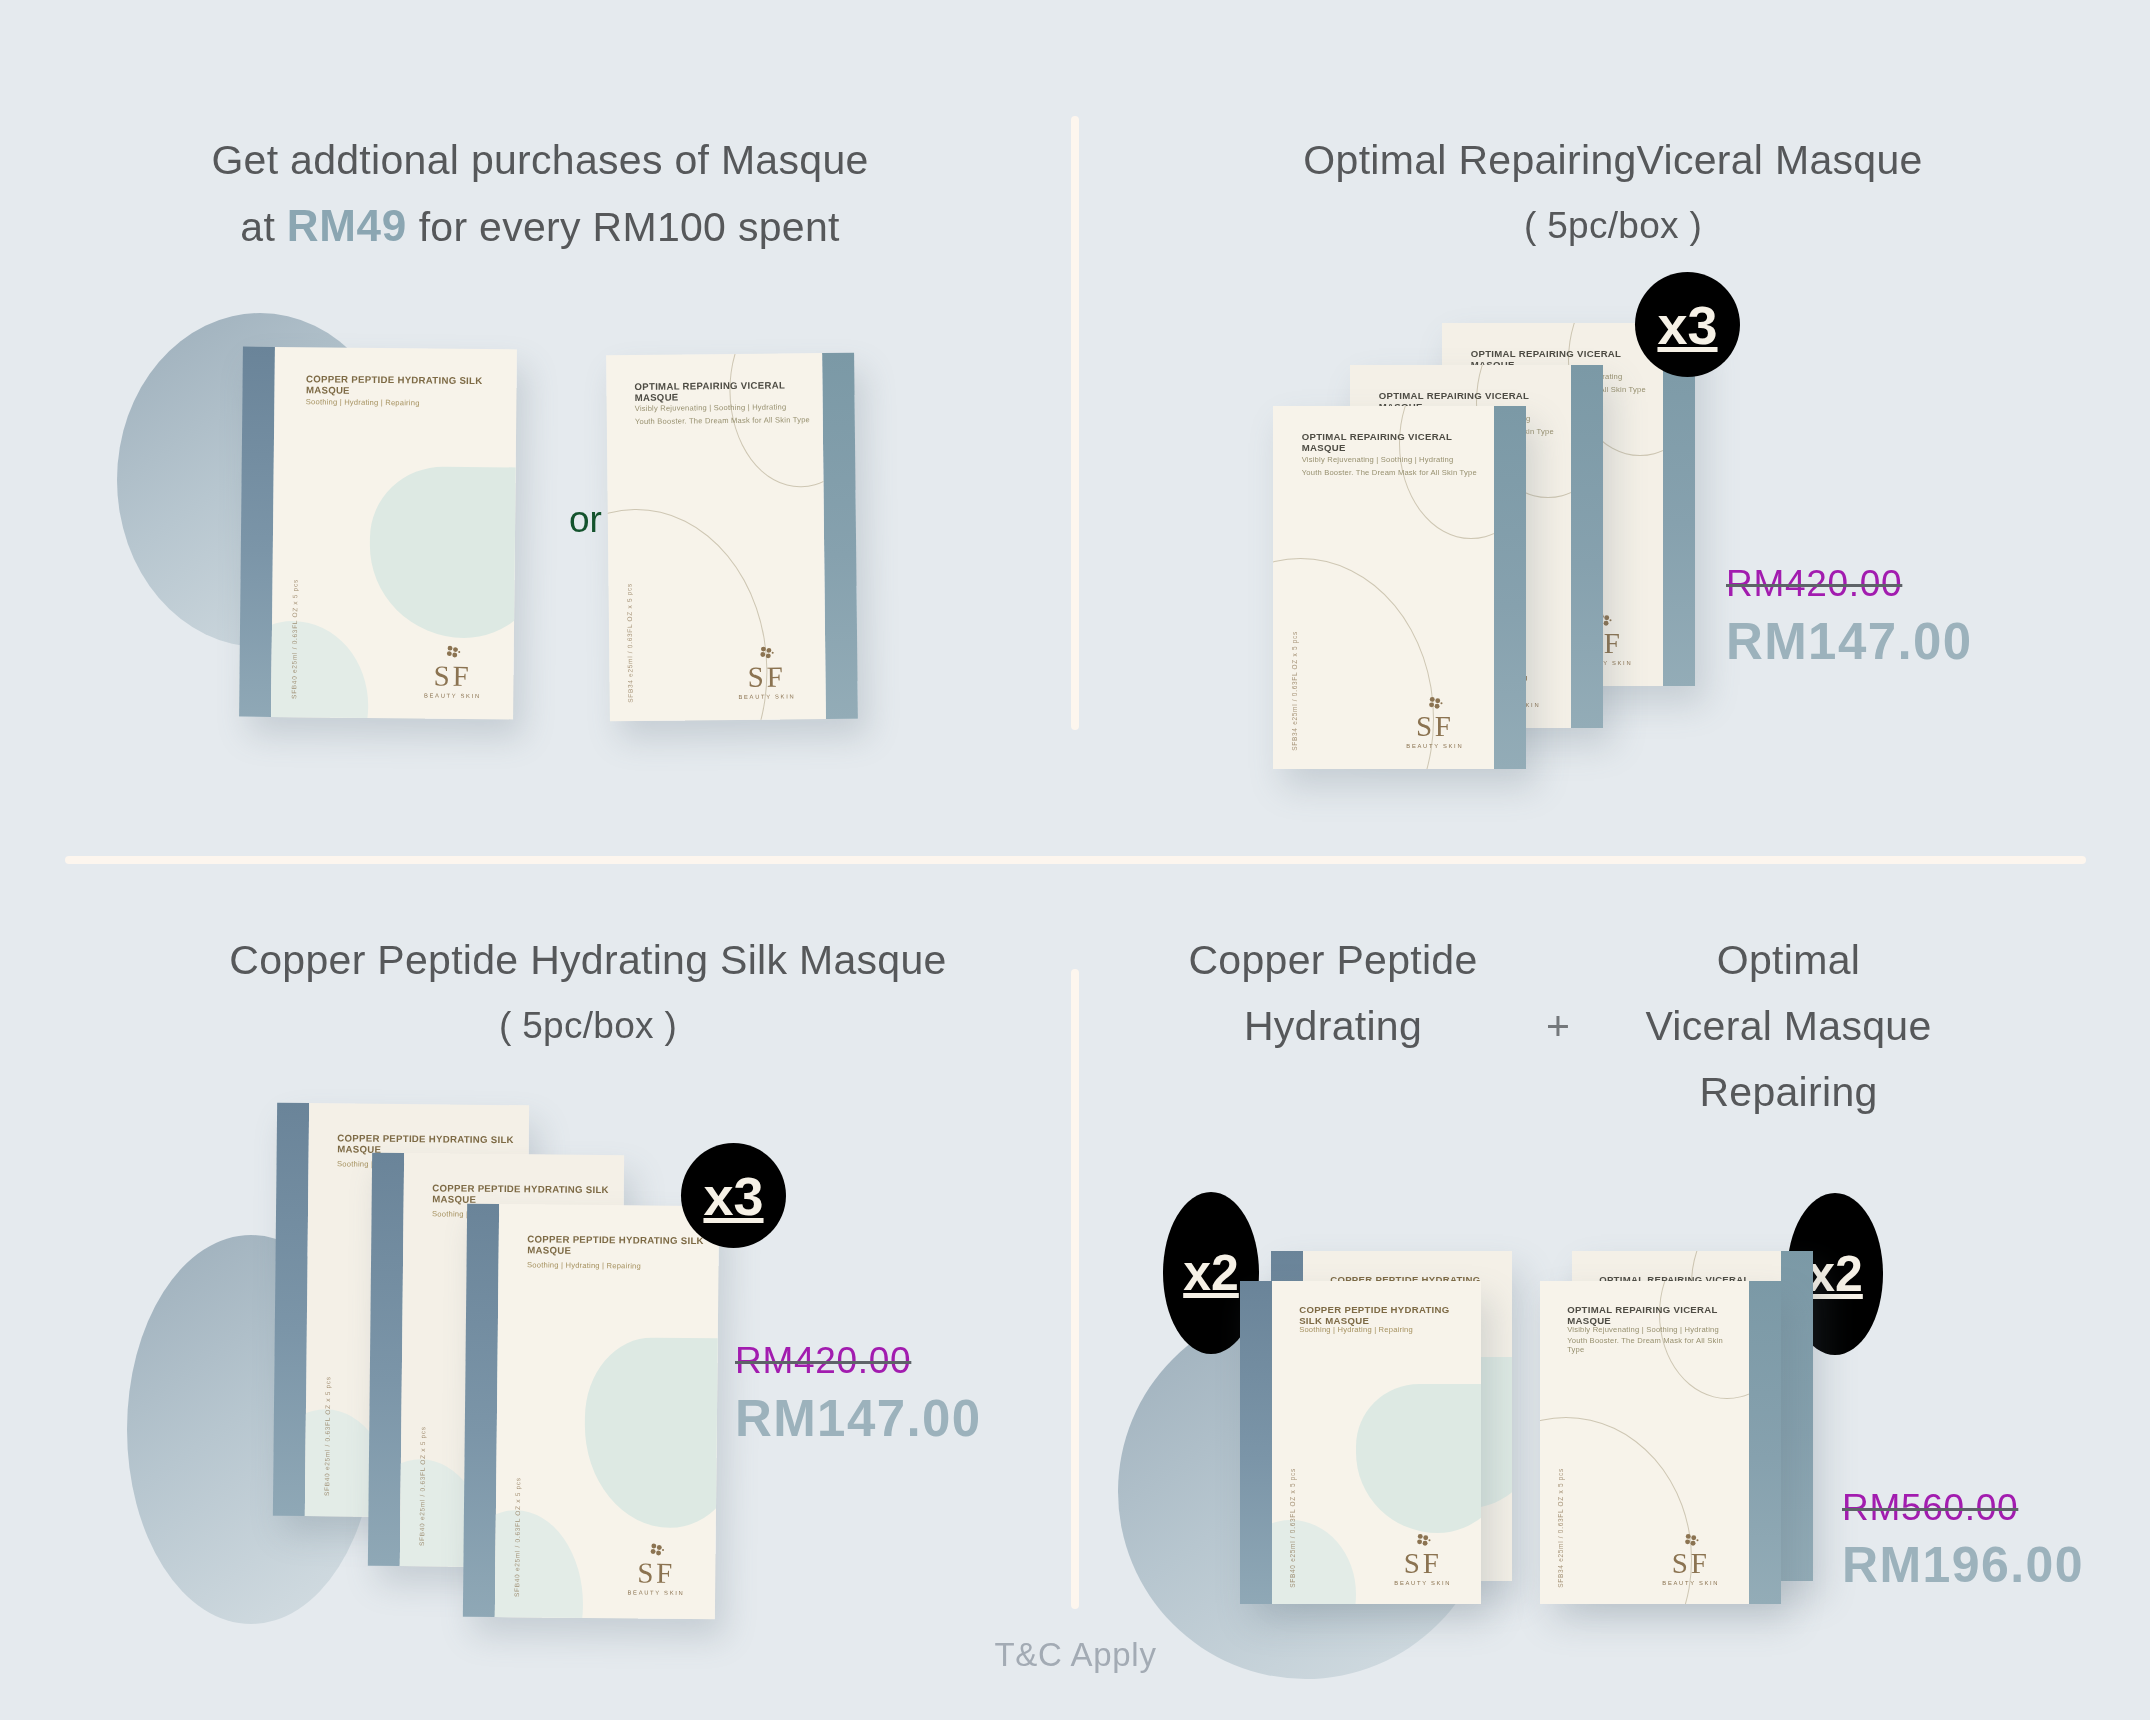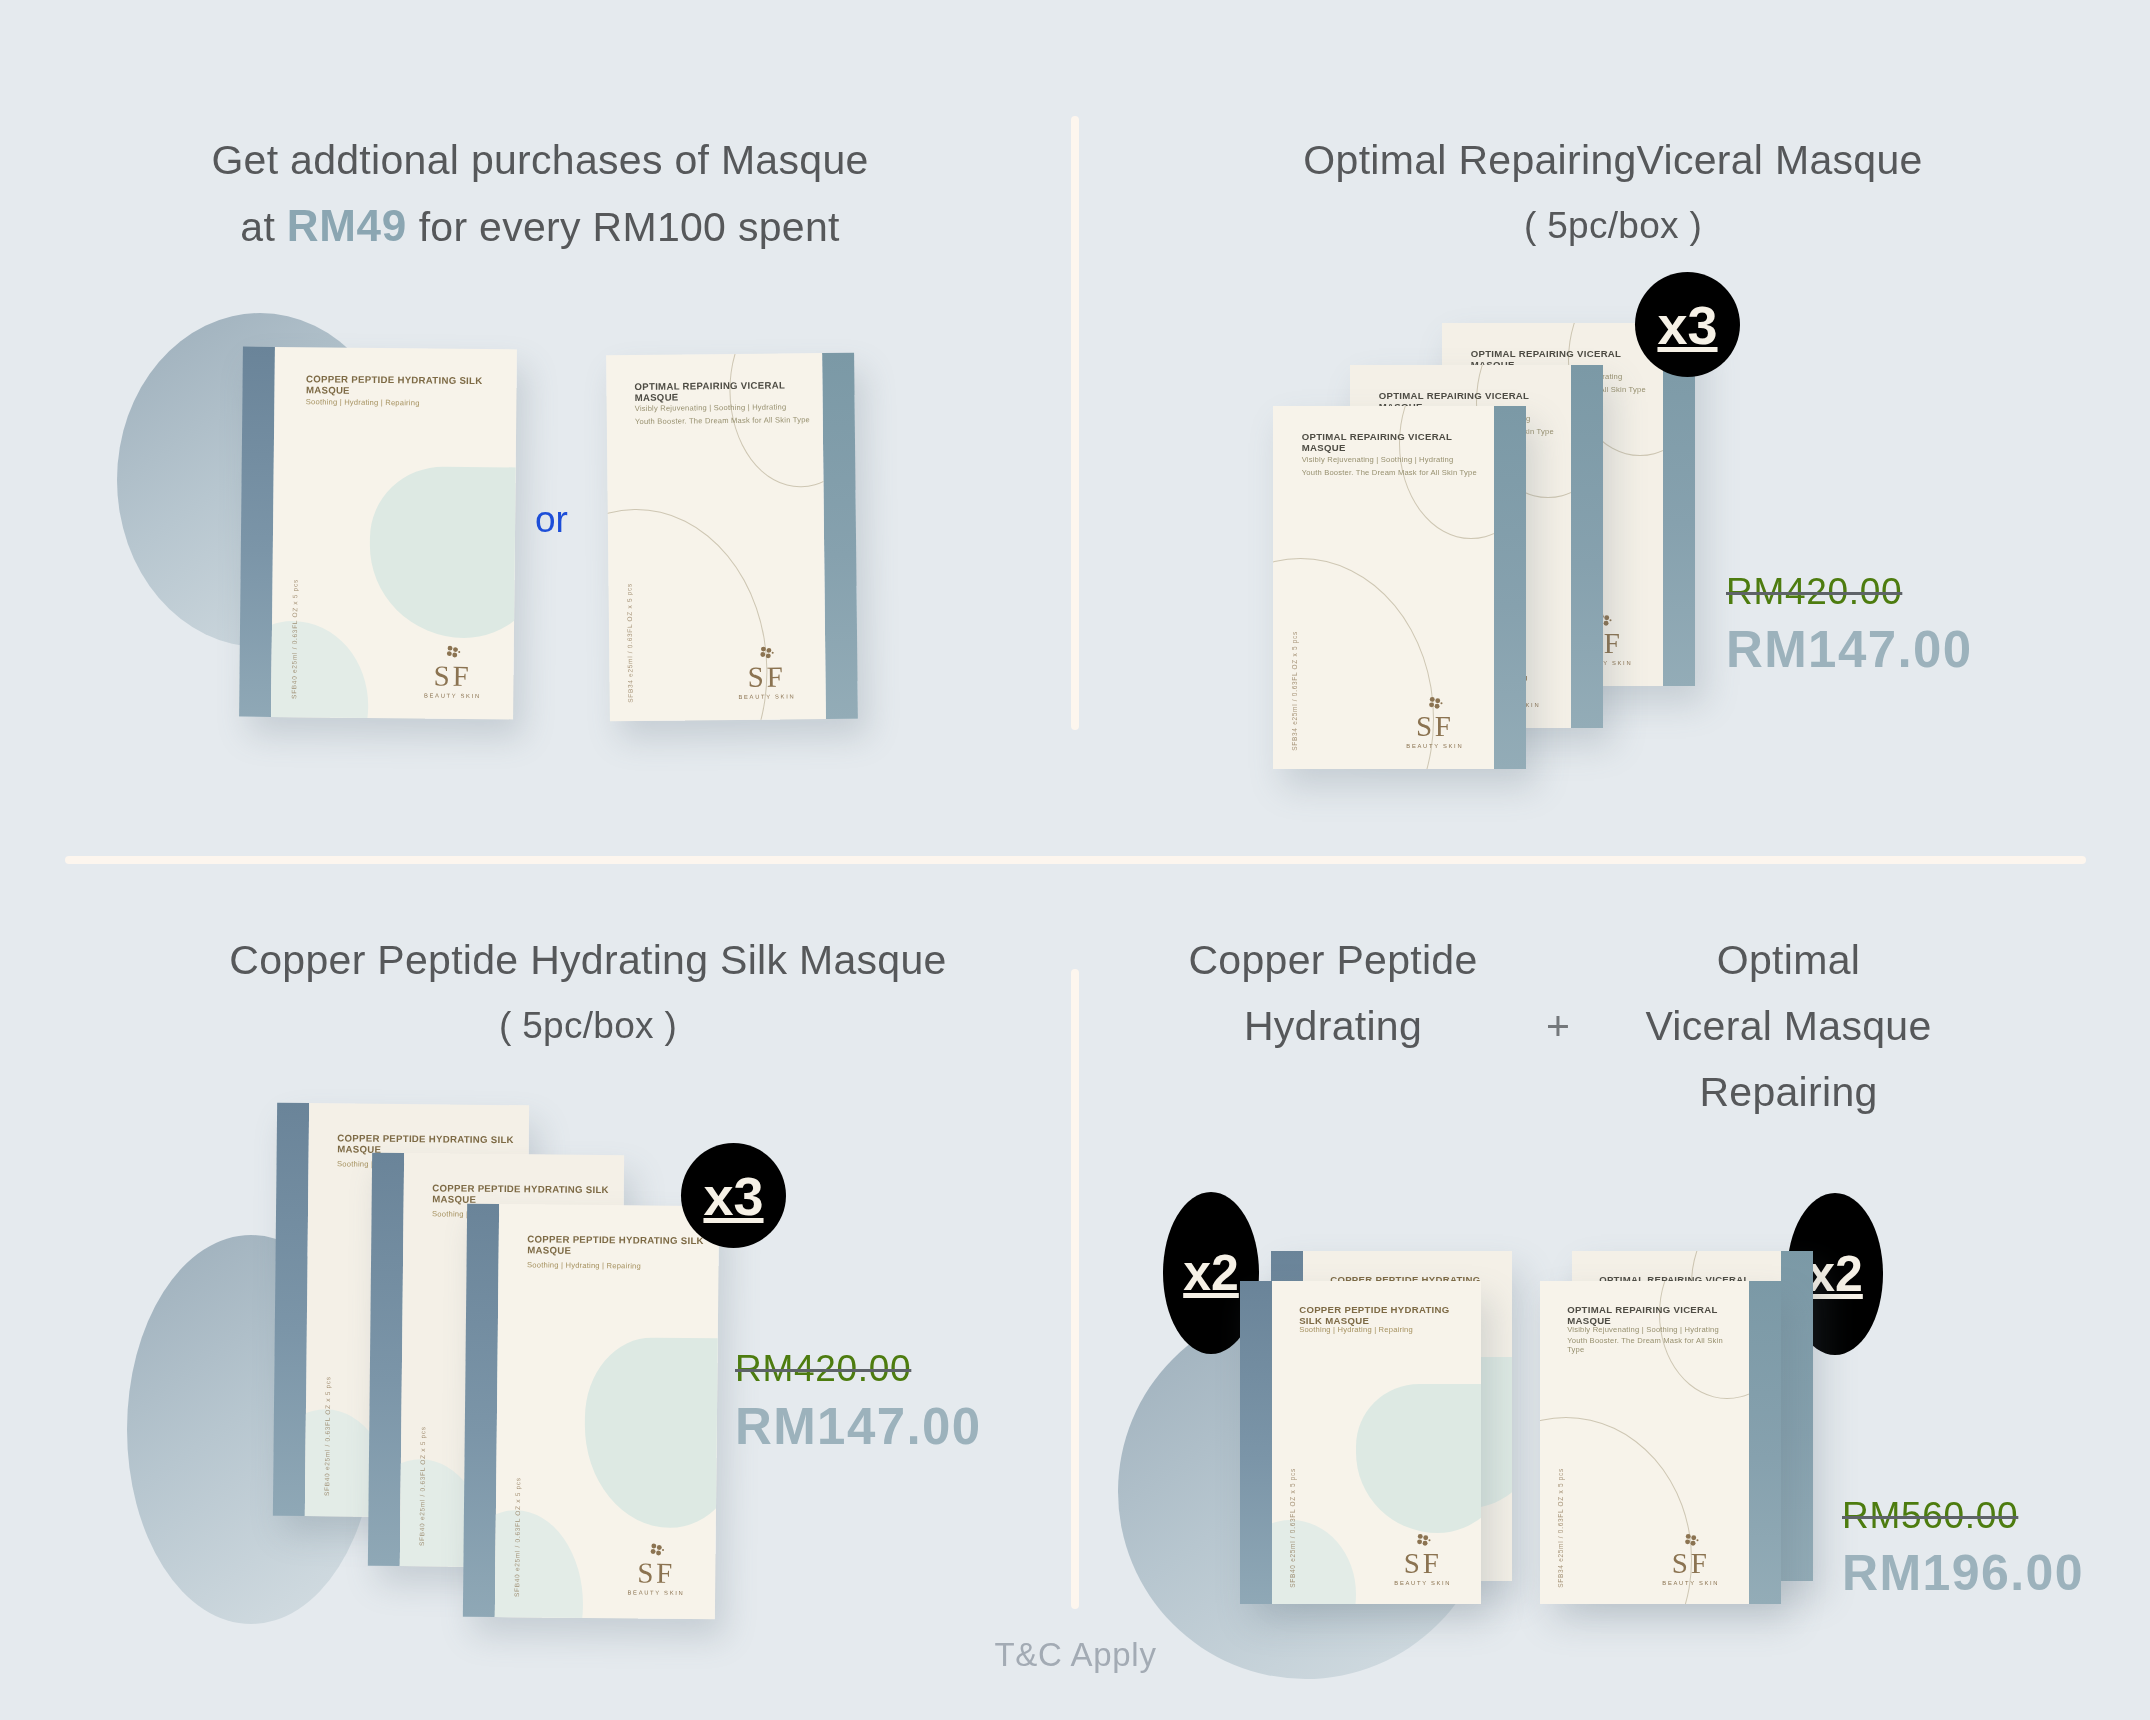--- a/index.html
+++ b/index.html
@@ -13,26 +13,26 @@
   .div-h-mid{left:65px;top:856px;width:2021px;height:8.3px;}
   .div-v-bot{left:1071px;top:969px;width:8.3px;height:640px;}
   
   .bgcircle{position:absolute;border-radius:50%;z-index:1;
     background:linear-gradient(145deg,#8fa3b1 0%,#aebfc9 45%,#d3dde2 100%);opacity:.85;}
   
   .headline{position:absolute;text-align:center;font-size:41px;line-height:66px;
     letter-spacing:0.3px;color:#56585a;font-weight:400;}
   .headline .accent{font-weight:700;font-size:44px;color:#8ba6b2;letter-spacing:0.7px;}
   .subtitle-line{font-size:37px;}
-  .or-label{position:absolute;font-size:37px;color:#1d4ed8;z-index:6;}
+  .or-label{position:absolute;font-size:37px;color:#14532d;z-index:6;margin-left:34px;}
   .plus-label{font-size:41px;color:#74787b;}
   
   .price-block{position:absolute;z-index:6;}
-  .price-old{font-size:37px;color:#4d7c0f;letter-spacing:0.7px;
-    text-decoration:line-through;text-decoration-thickness:3.4px;text-decoration-color:#5e6368;margin-top:8px;}
+  .price-old{font-size:37px;color:#a21caf;letter-spacing:0.7px;
+    text-decoration:line-through;text-decoration-thickness:3.4px;text-decoration-color:#5e6368;}
   .price-new{margin-top:6.9px;font-size:50px;font-weight:700;color:#9cb2bc;letter-spacing:1.4px;}
   .price-new.big{font-size:51px;}
   
   .badge{position:absolute;display:flex;align-items:center;justify-content:center;
     background:#000000;color:#f6f1e6;font-weight:700;border-radius:50%;text-decoration:underline;}
   .badge-x3{width:105px;height:105px;font-size:54px;z-index:7;}
   .badge-x2{width:96px;height:162px;font-size:50px;z-index:2;}
   
   .mbox{position:absolute;display:flex;box-shadow:9.6px 18px 32px rgba(90,110,125,.22);}
   .mbox .spine{width:32px;flex:0 0 32px;}

